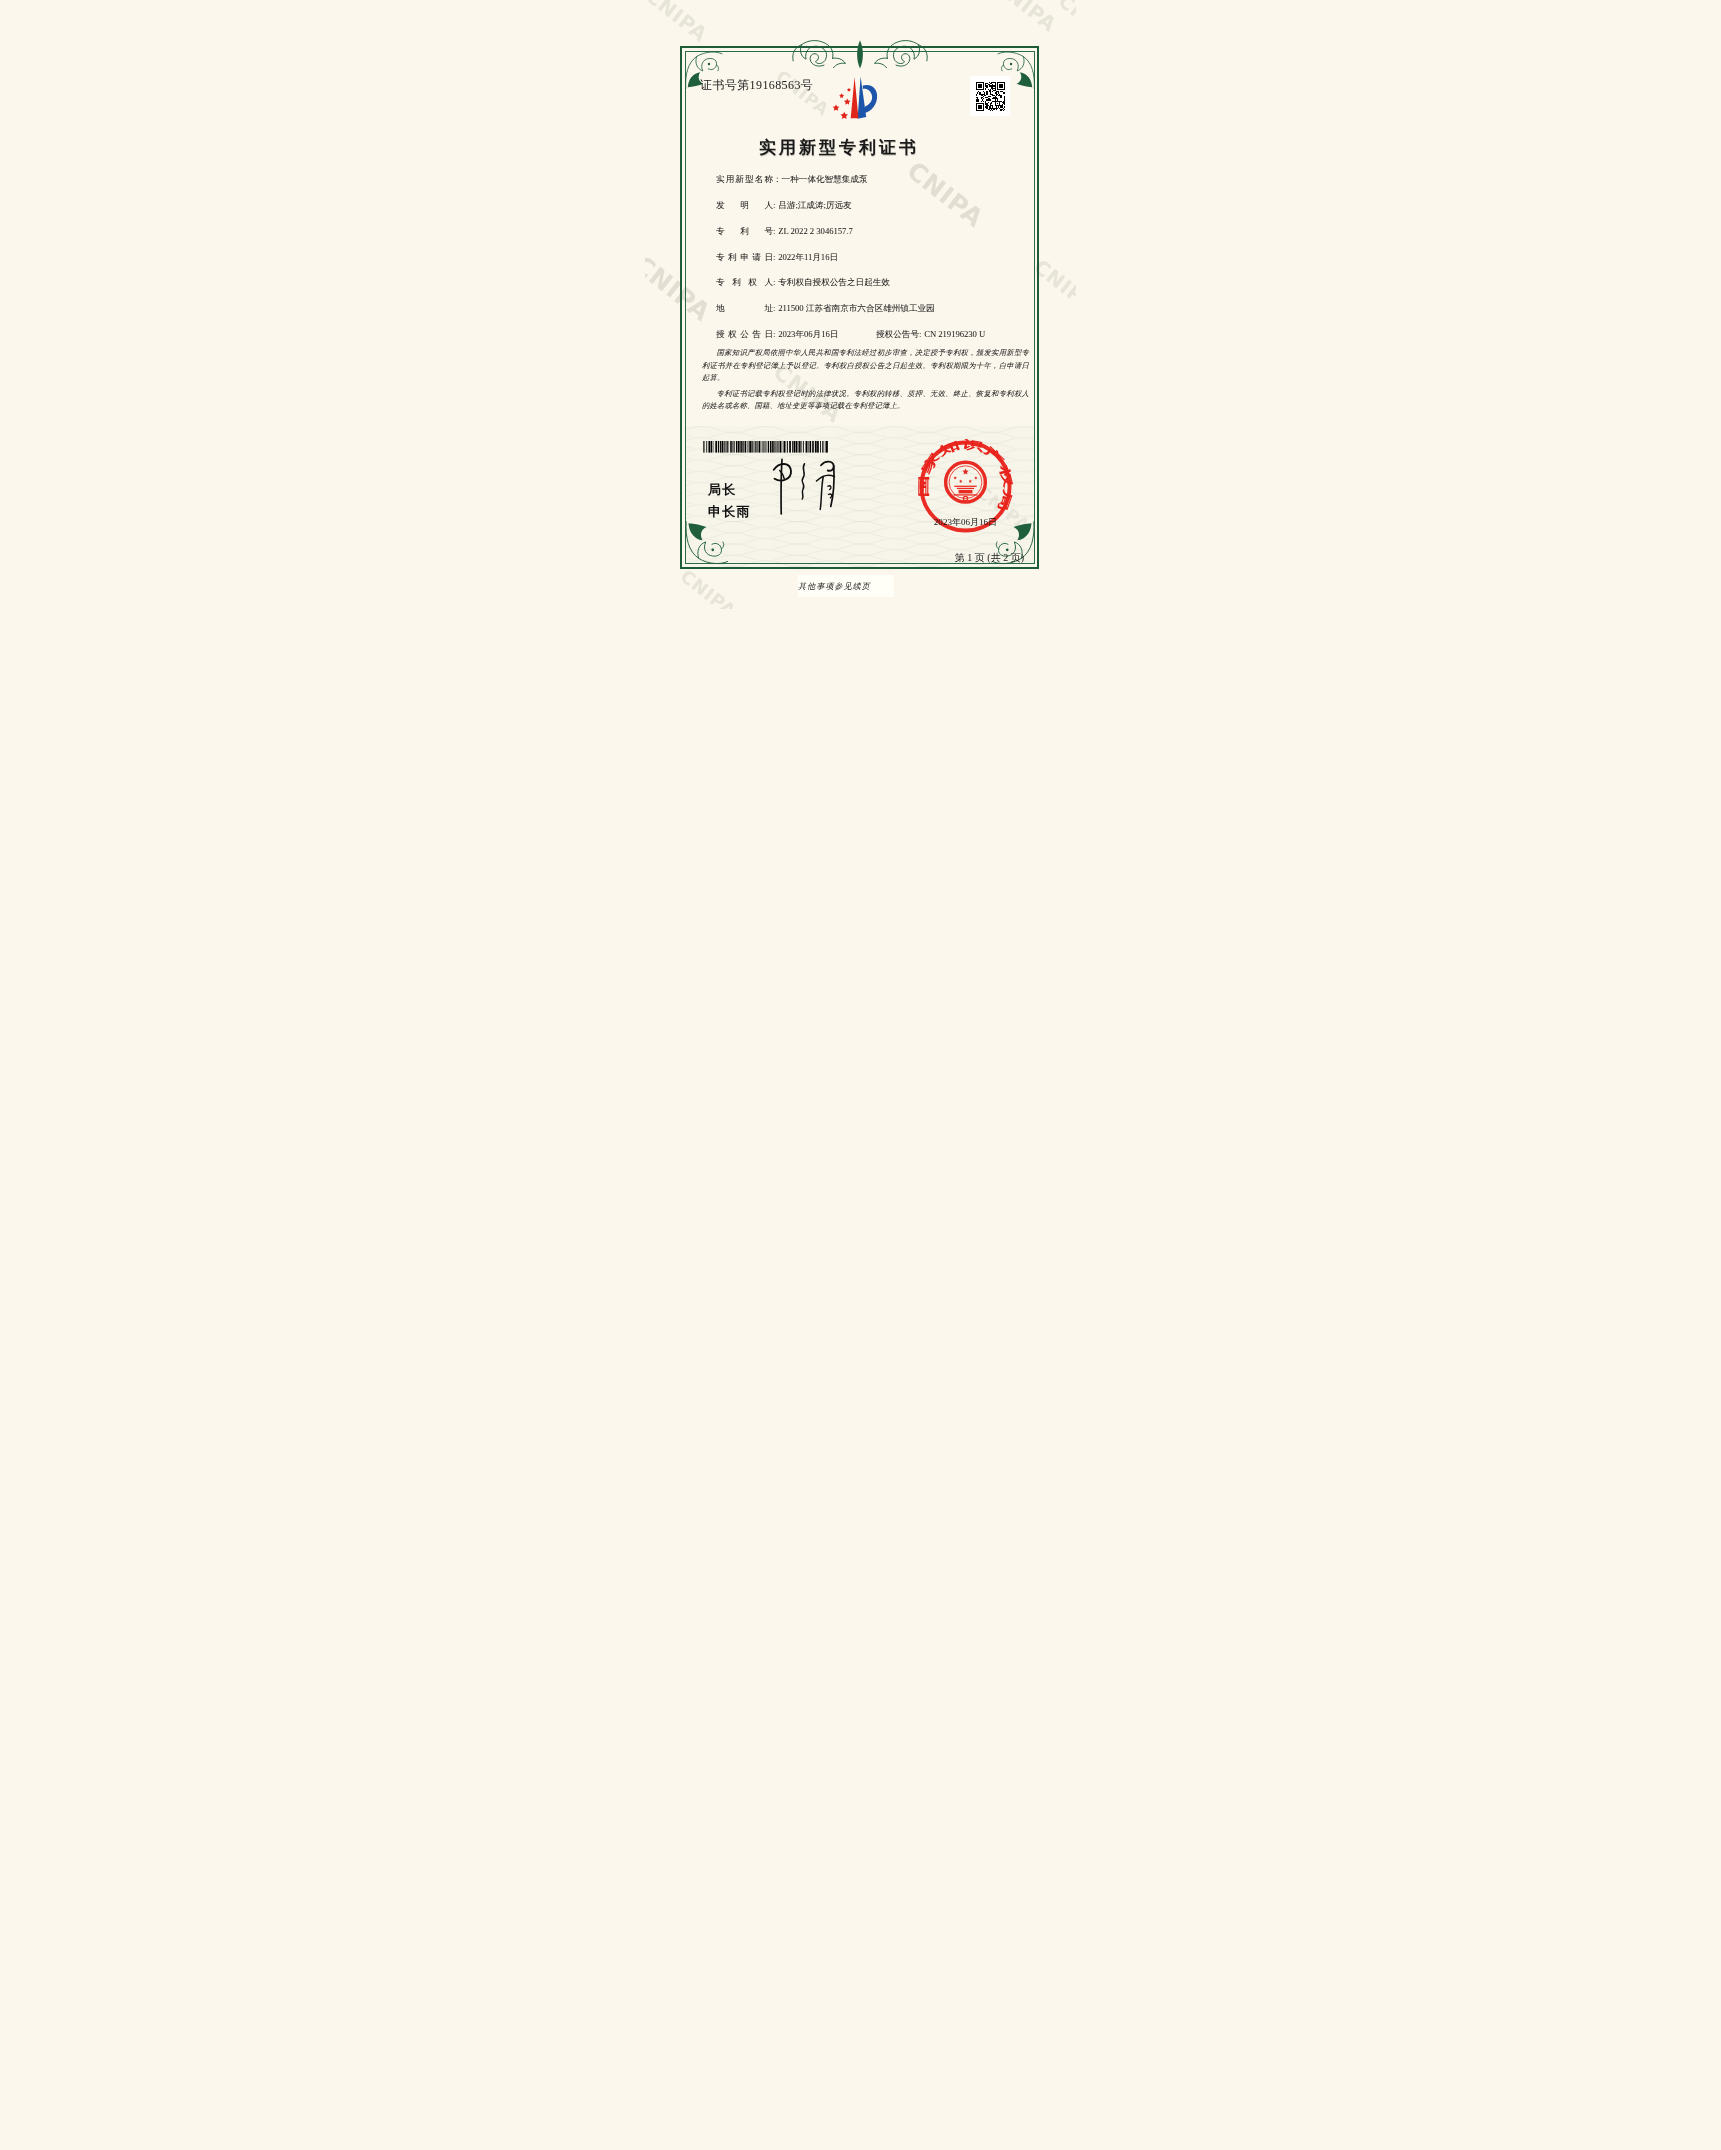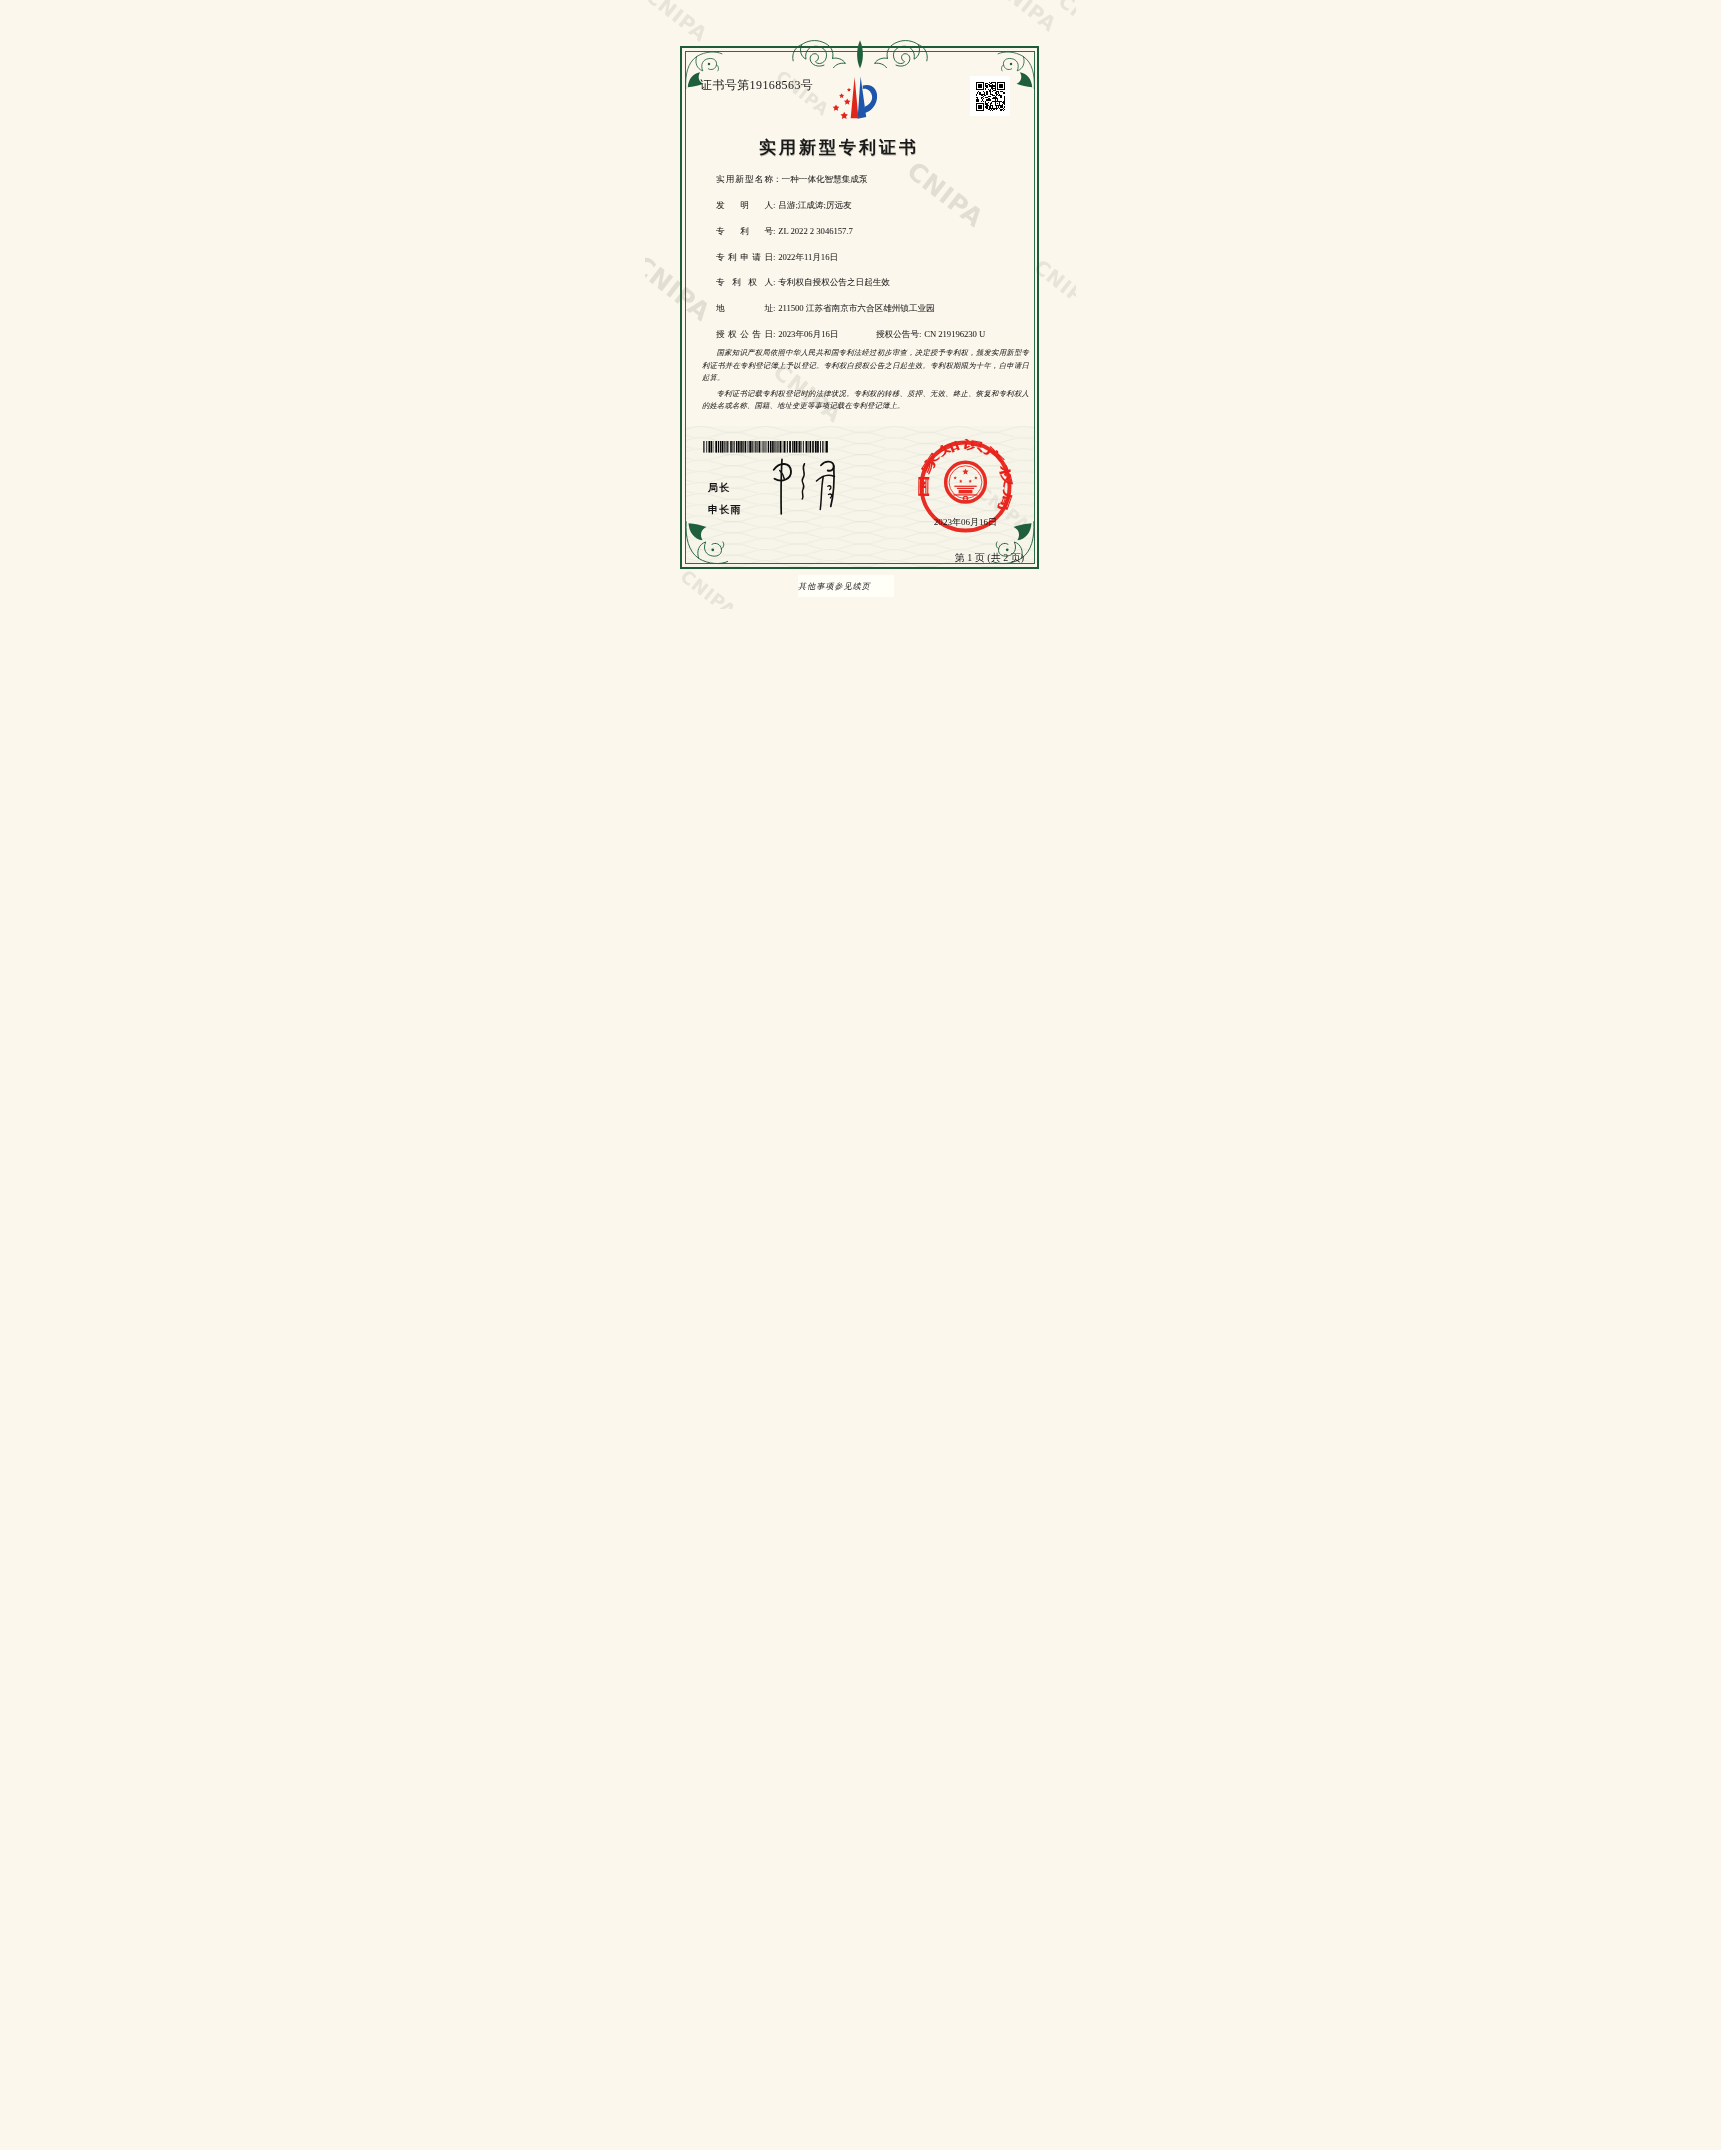--- a/index.html
+++ b/index.html
@@ -24,21 +24,21 @@
   .frow{position:absolute;left:71px;font-size:8.6px;z-index:3;white-space:nowrap;text-shadow:0.4px 0.4px 0 rgba(120,115,105,.22);}
   .frow .lab{display:inline-block;width:57px;text-align-last:justify;text-align:justify;}
   .frow .sep{display:inline-block;min-width:5.2px;}
   .frow .pair2{position:absolute;left:160px;top:0;}
   .frow .pair2 .lab2{display:inline-block;}
   .paras{position:absolute;left:57px;top:347px;width:327px;z-index:3;}
   .paras p{margin:0 0 3px 0;font-size:7.3px;line-height:12.5px;text-indent:2em;font-style:italic;
            letter-spacing:0.2px;text-align:justify;text-shadow:0.3px 0.3px 0 rgba(120,115,105,.2);}
   .barcode{position:absolute;left:58px;top:441px;z-index:3;}
   .signer{position:absolute;left:63px;z-index:3;font-family:"Liberation Sans","DejaVu Sans",sans-serif;
-          font-weight:bold;font-size:10px;letter-spacing:1.3px;color:#111;}
+          font-weight:bold;font-size:13px;letter-spacing:1.3px;color:#111;}
   .signature{position:absolute;left:117px;top:457px;z-index:3;}
   .seal{position:absolute;left:273px;top:439px;z-index:4;}
   .page-info{position:absolute;left:35px;top:551px;width:344px;text-align:right;font-size:10px;z-index:3;}
   .note-box{position:absolute;left:153px;top:575px;width:96px;height:22.4px;background:#fffef7;z-index:3;
             display:flex;align-items:center;justify-content:flex-start;}
   .note-box span{font-size:8.2px;font-style:italic;letter-spacing:0.9px;color:#222;}
 </style>
 </head>
 <body>
 

